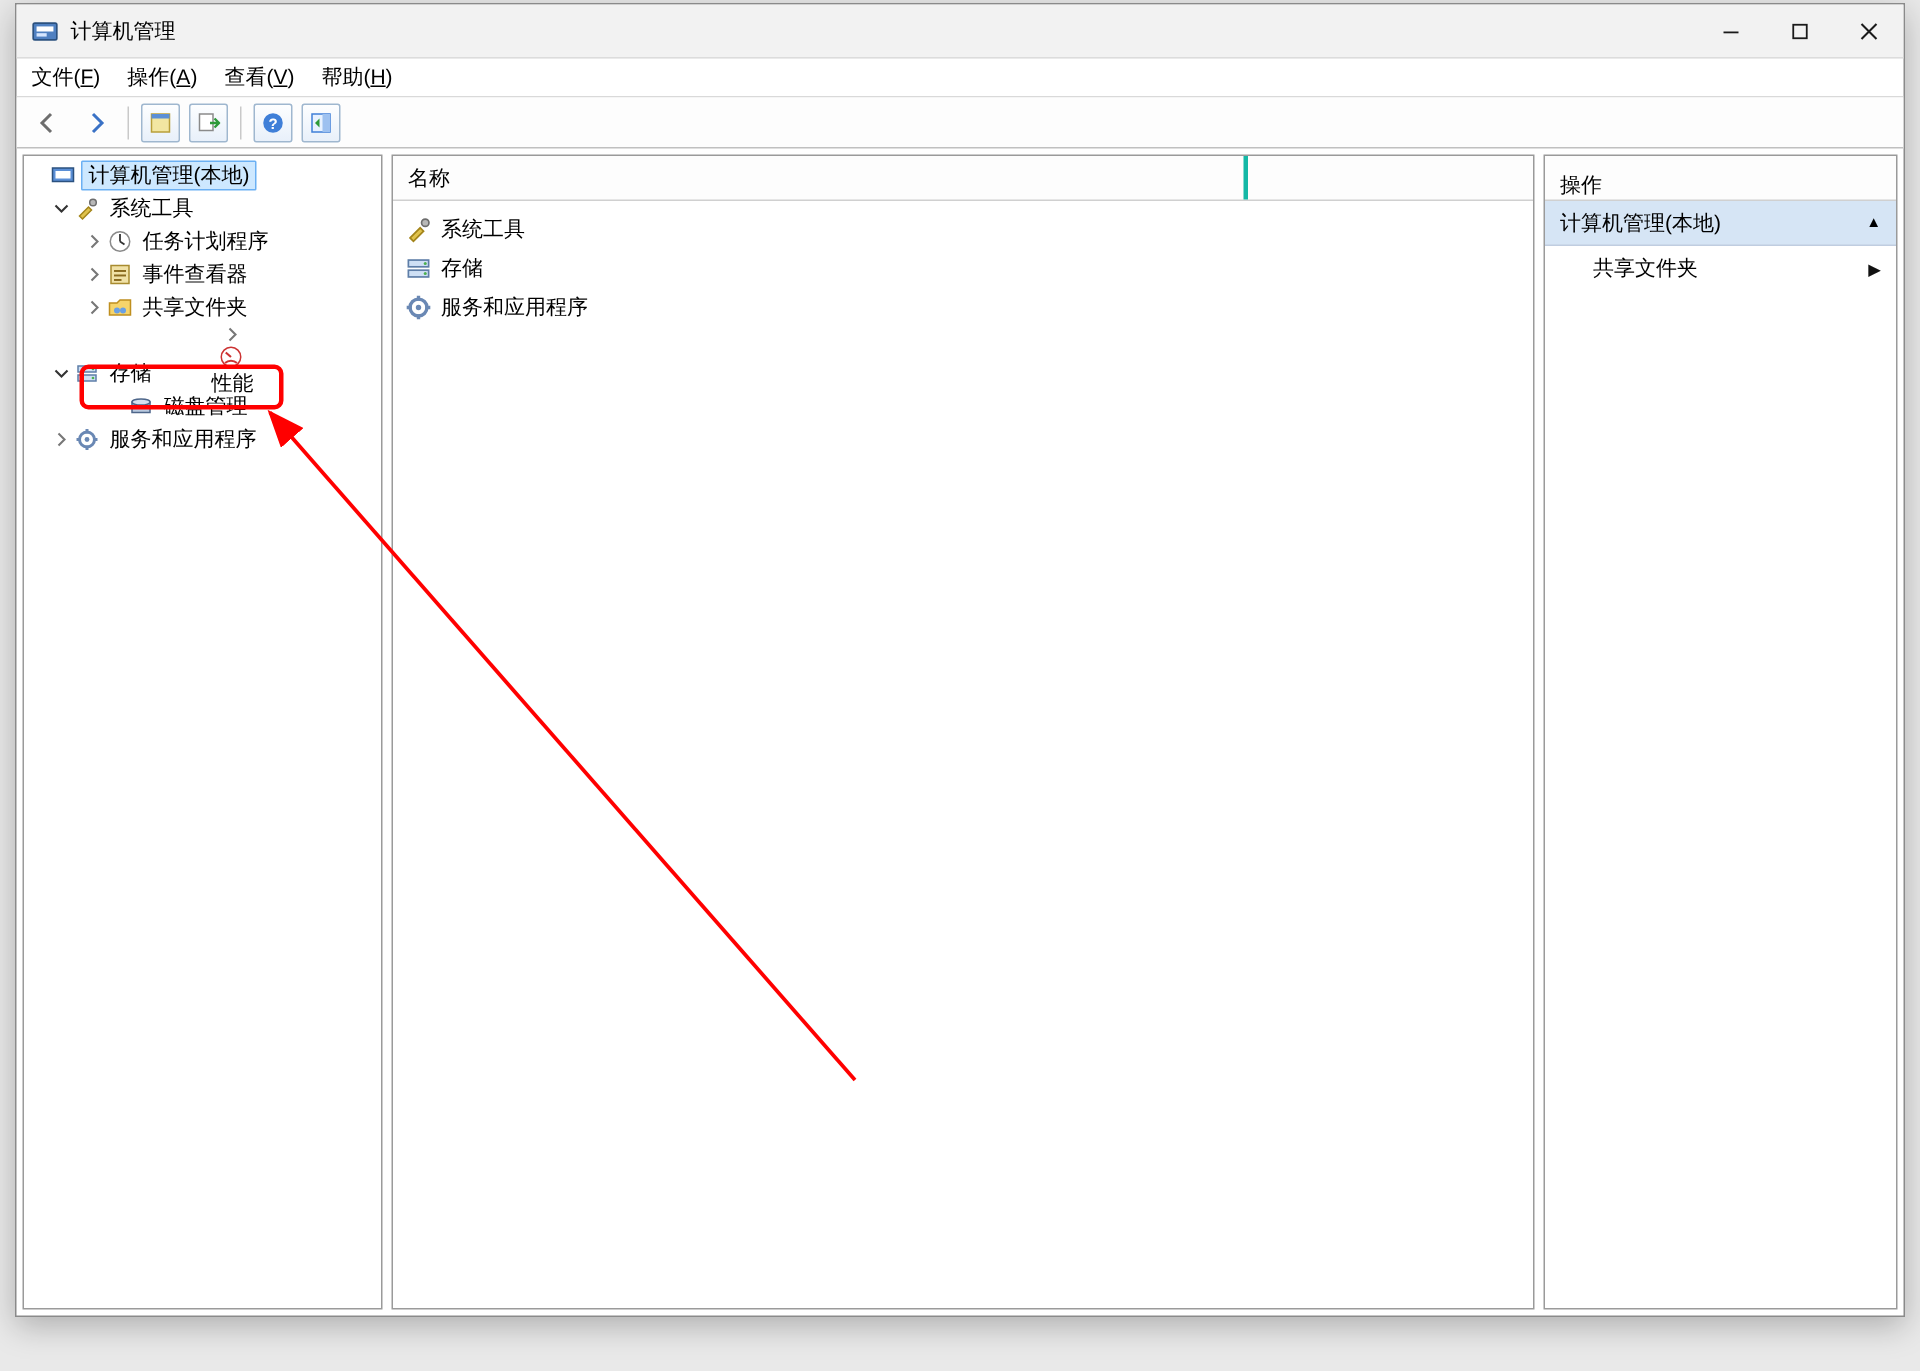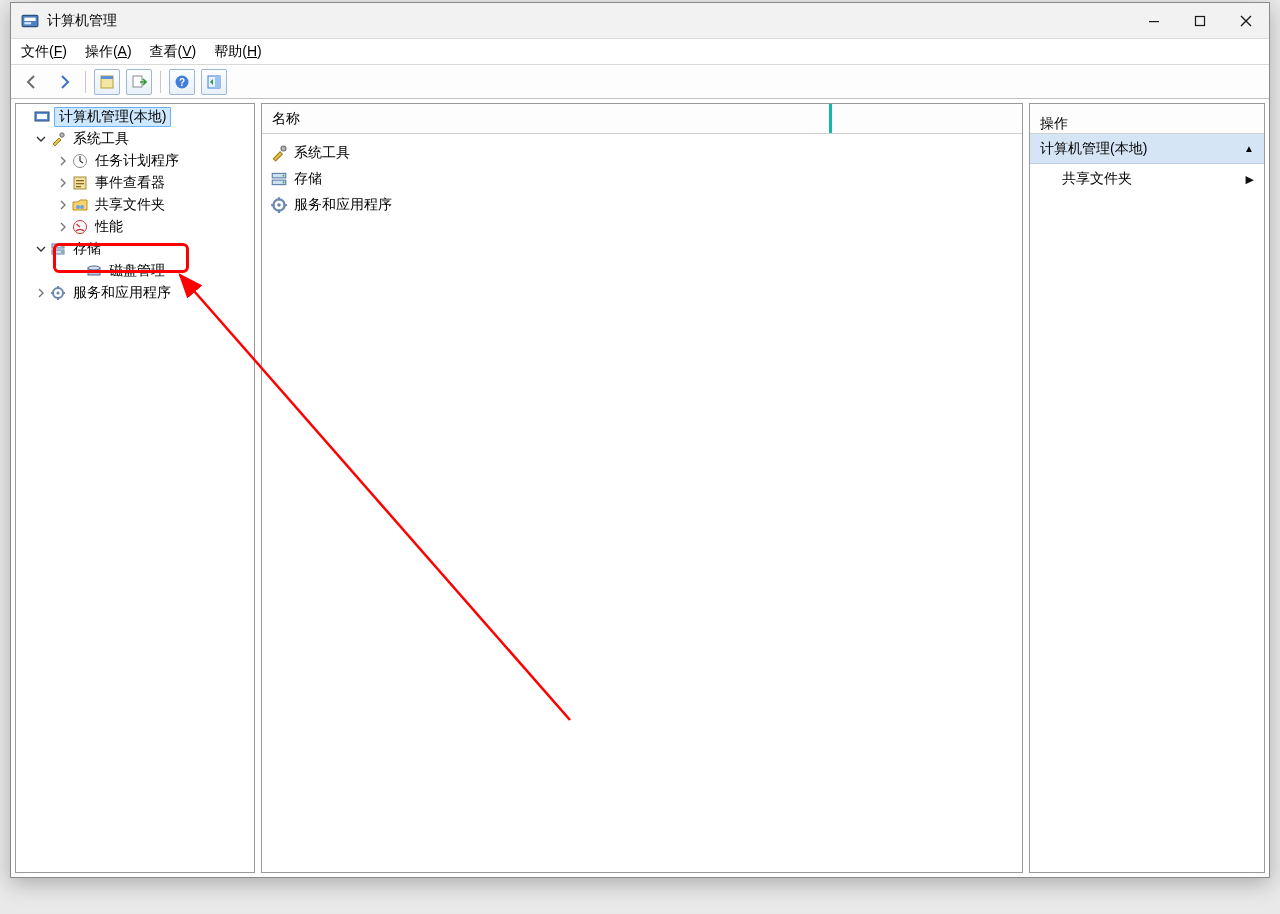--- a/index.html
+++ b/index.html
@@ -325,21 +325,21 @@
           <span class="ticon">
               <svg class="ic" viewBox="0 0 16 16">
                 <path d="M1 5 L6 5 L8 3 L15 3 L15 13 L1 13 Z" fill="#f6d46b" stroke="#bf8f1f"></path>
                 <circle cx="6" cy="10" r="2" fill="#6aa0e4"></circle>
                 <circle cx="10" cy="10" r="2" fill="#6aa0e4"></circle>
               </svg>
             </span>
           <span class="lbl-wrap"><span class="lbl">共享文件夹</span></span>
         </div>
 
-        <div class="tree-row" style="padding-left:40px;">
+        <div class="tree-row" style="padding-left:40px;flex-direction:column;">
           <span class="exp">
               <svg viewBox="0 0 10 10">
                 <path d="M3 1 L7 5 L3 9" fill="none" stroke="#777" stroke-width="1.4"></path>
               </svg>
             </span>
           <span class="ticon">
               <svg class="ic" viewBox="0 0 16 16">
                 <circle cx="8" cy="8" r="6.5" fill="#fff" stroke="#c33"></circle>
                 <path d="M4 12 A6 6 0 0 1 12 12" fill="none" stroke="#c33" stroke-width="1.4"></path>
                 <path d="M8 8 L4.5 5" stroke="#c33" stroke-width="1.4"></path>

